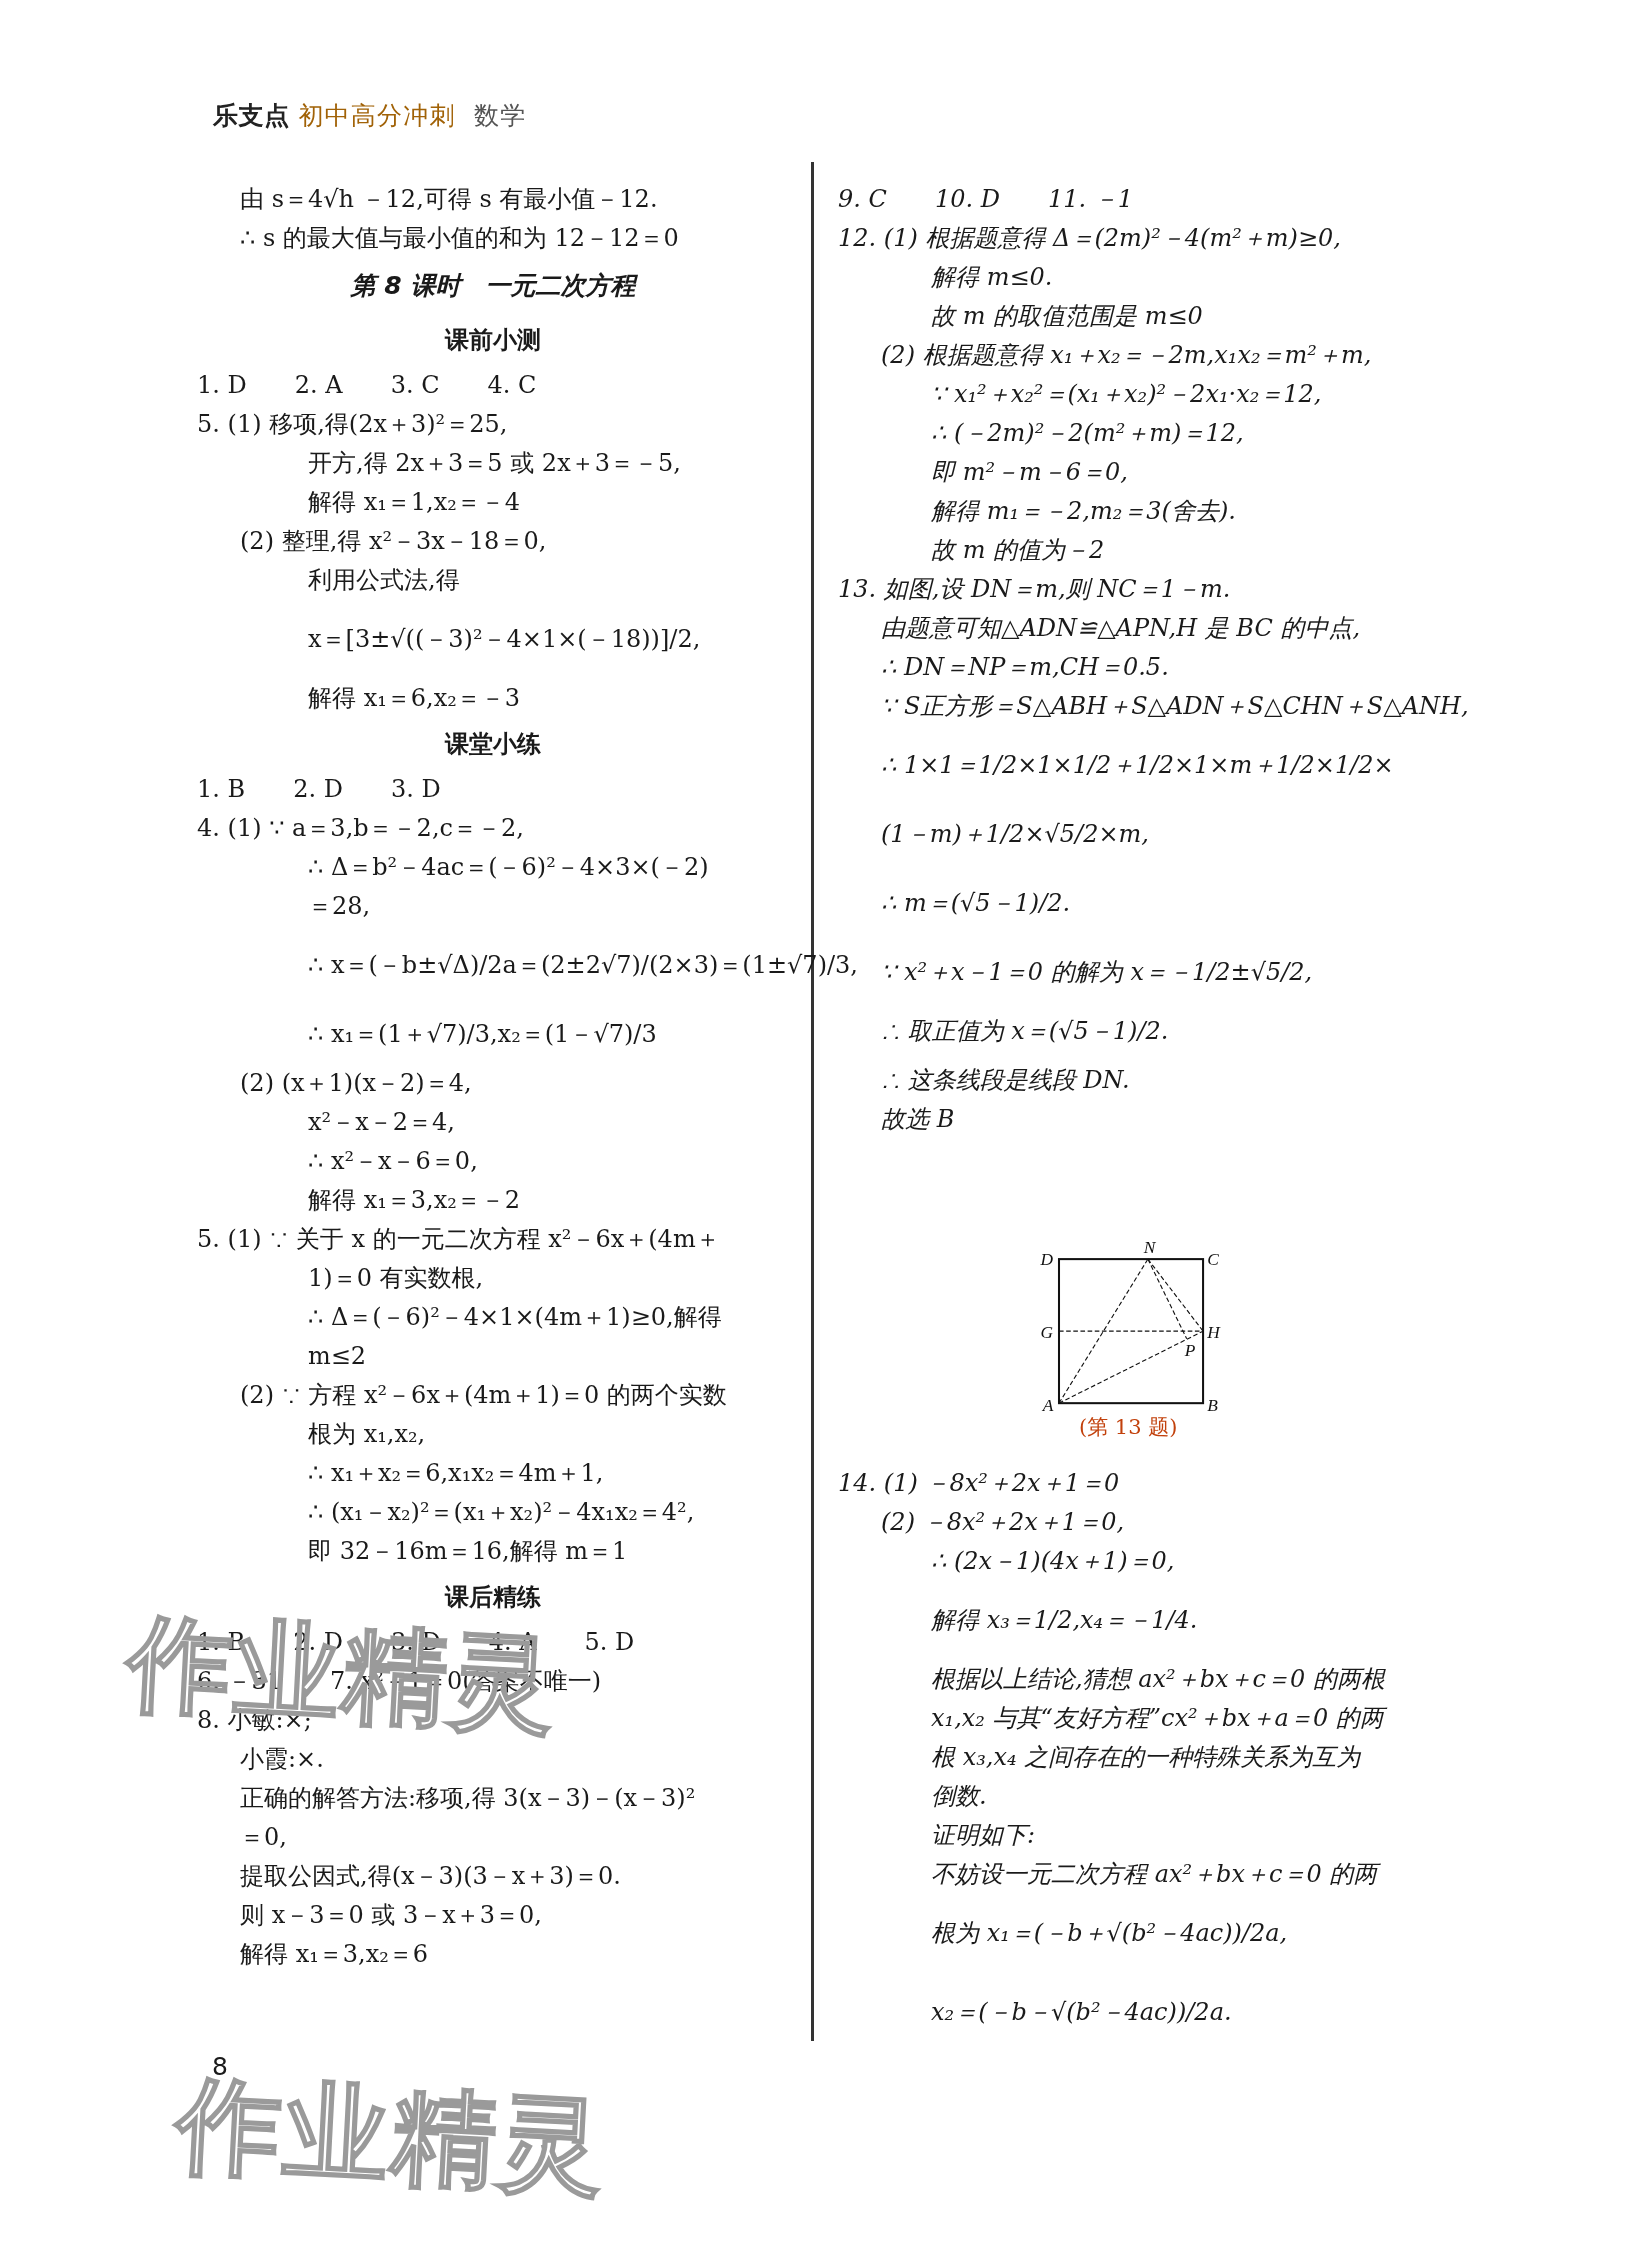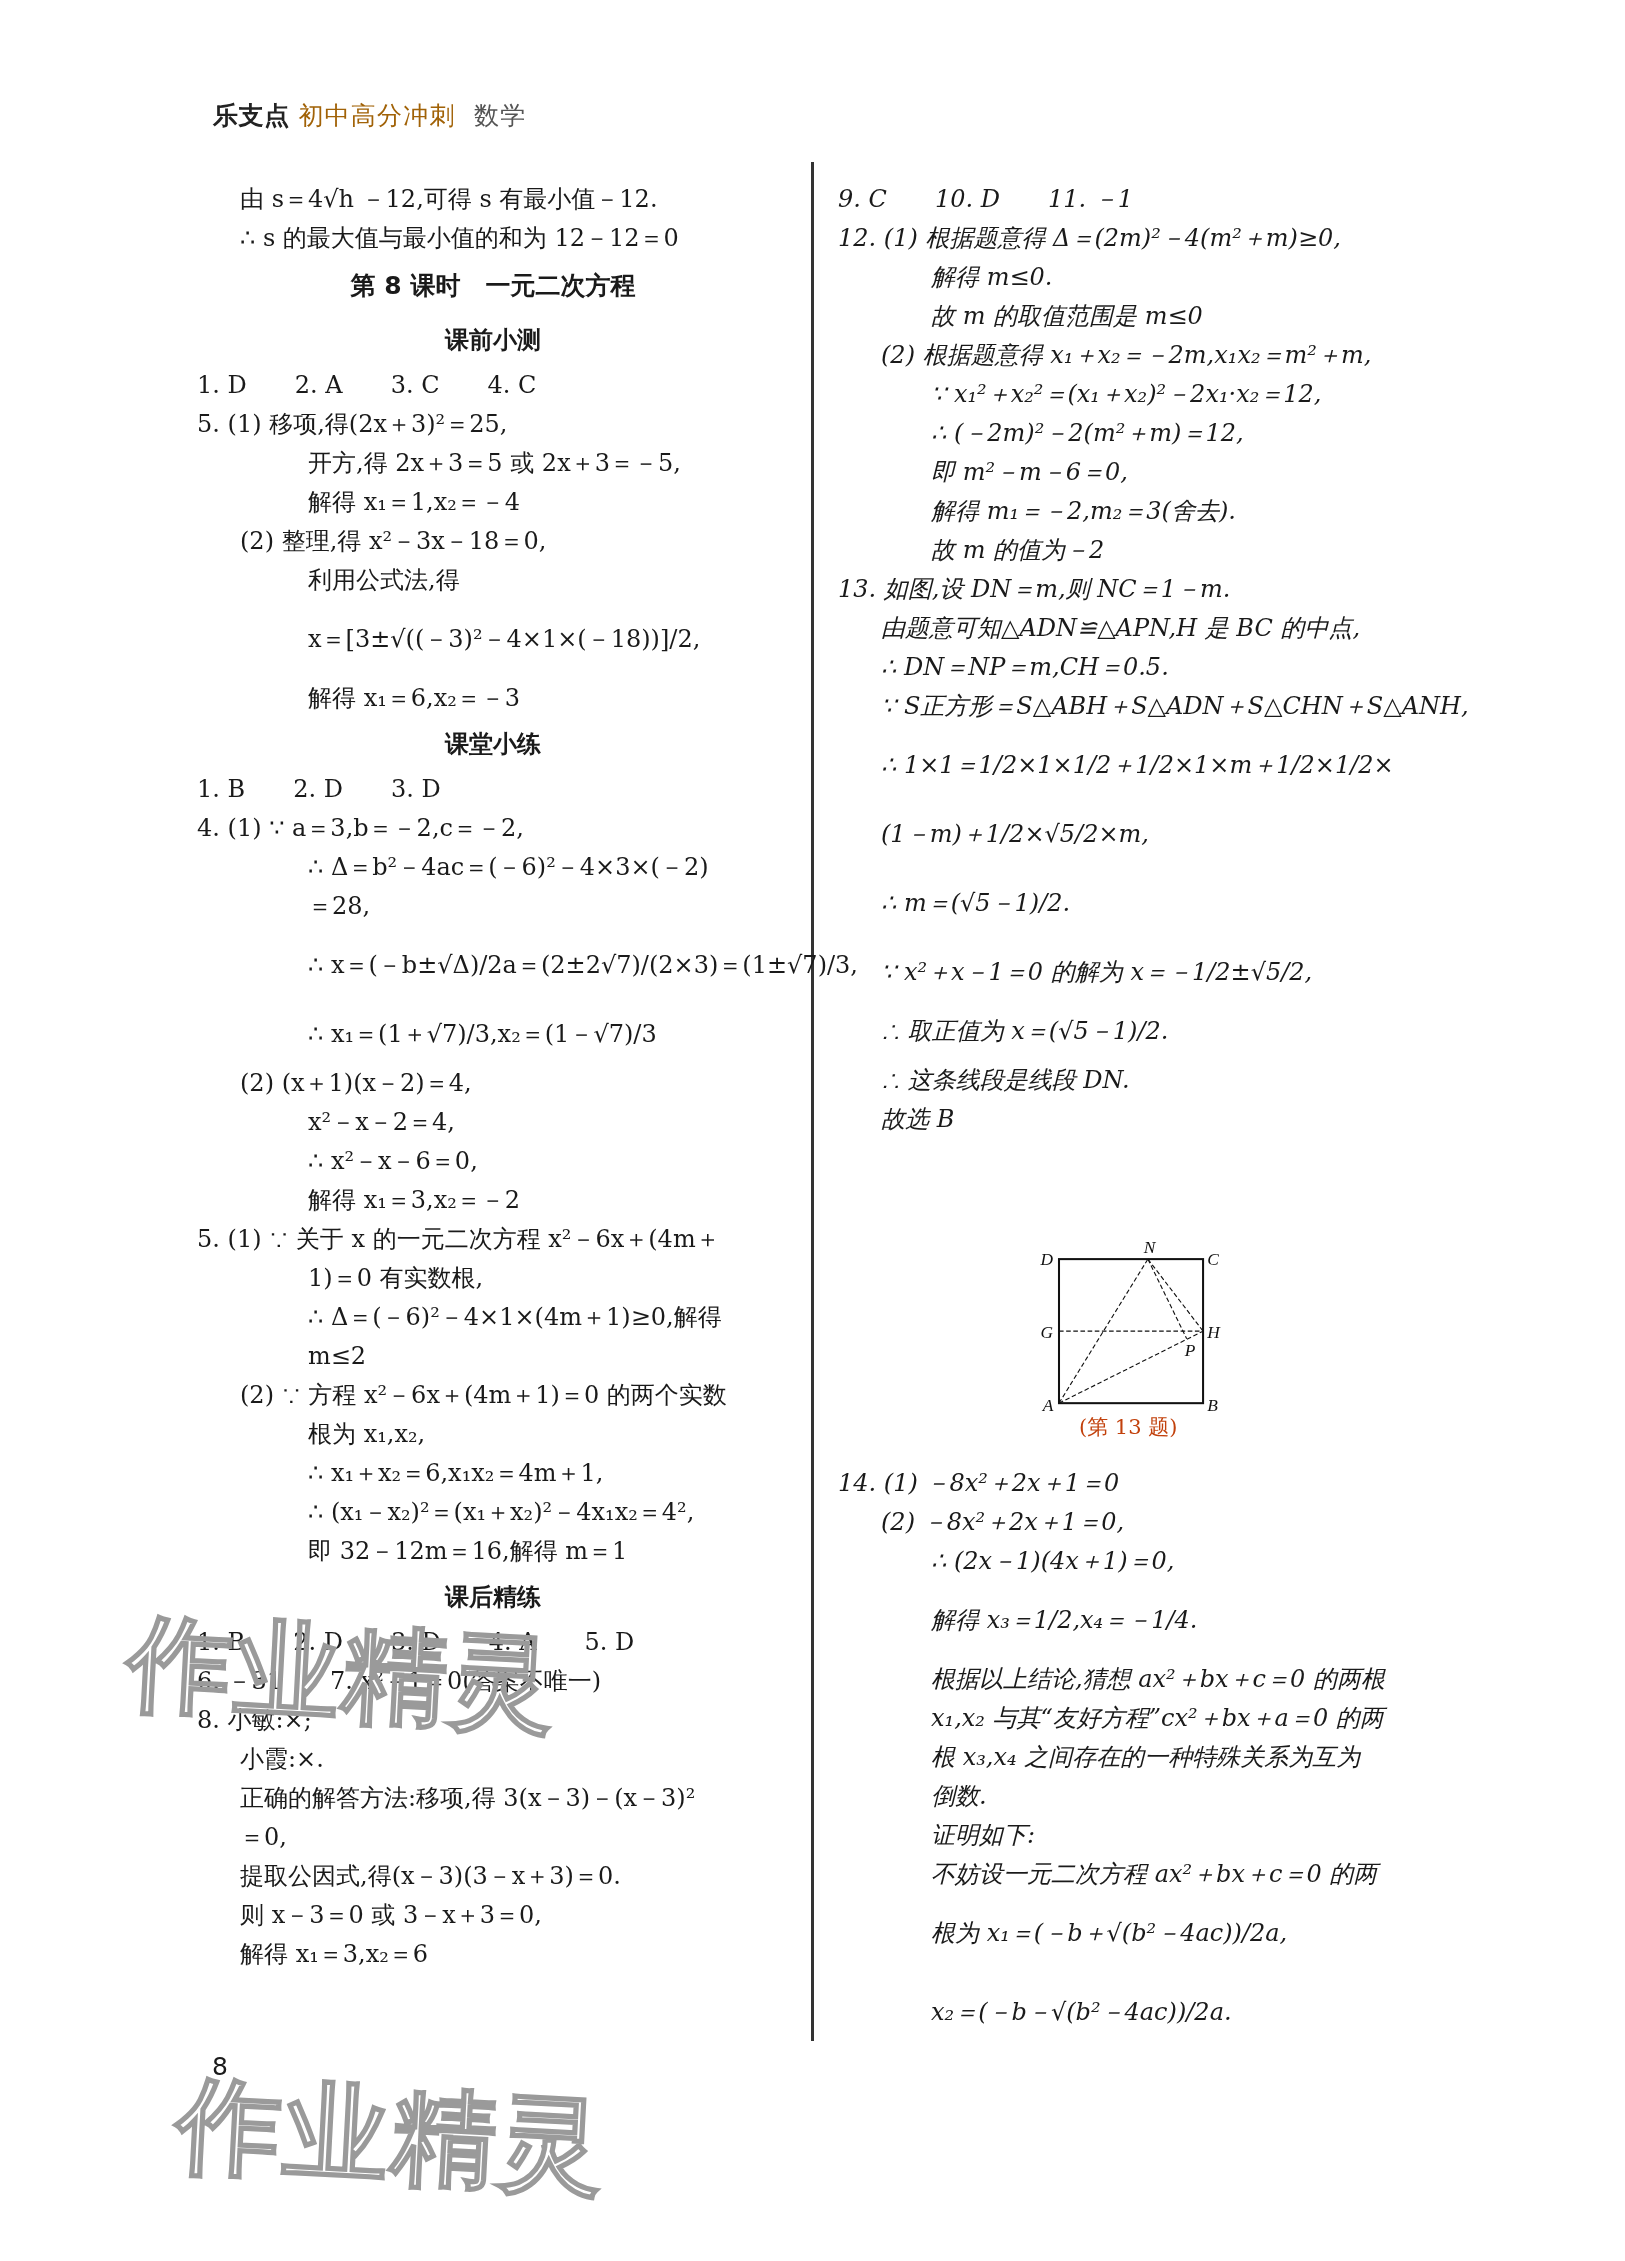--- a/index.html
+++ b/index.html
@@ -21,21 +21,21 @@
 
   .line { white-space: nowrap; height: 39px; }
   .line.tall { height: 79px; line-height: 79px; }
   .line.mid  { height: 59px; line-height: 59px; }
   .ind1 { padding-left: 43px; }
   .ind2 { padding-left: 93px; }
   .ind3 { padding-left: 111px; }
   .ind4 { padding-left: 43px; }
 
   .sec { text-align: center; font-family: "DejaVu Sans", sans-serif; font-weight: bold; font-size: 24px; height: 52px; line-height: 52px; }
-  .lesson { text-align: center; font-family: "DejaVu Sans", sans-serif; font-weight: bold; font-size: 25px; height: 56px; line-height: 56px; }
+  .lesson { text-align: center; font-family: "DejaVu Sans", sans-serif; font-weight: bold; font-size: 25px; height: 56px; line-height: 56px; font-style: italic; }
 
   .figure { position: absolute; left: 1012px; top: 1207px; width: 235px; height: 235px; }
   .figure svg { width: 100%; height: 100%; }
   .caption { position: absolute; left: 1079px; top: 1413px; font-size: 21px; color: #c2410c; }
 
   .pagenum { position: absolute; left: 212px; top: 2052px; font-family: "DejaVu Sans", sans-serif; font-size: 25px; }
   .watermark { position: absolute; font-family: "DejaVu Sans", sans-serif; font-weight: bold; color: transparent; -webkit-text-stroke: 1.9px #9a9a9a; font-size: 105px; letter-spacing: 2.5px; transform: rotate(3deg); }
   .wm1 { left: 127px; top: 1605px; }
   .wm2 { left: 176px; top: 2067px; }
 </style>
@@ -75,21 +75,21 @@
   <div class="line ind3">∴  x²－x－6＝0,</div>
   <div class="line ind3">解得 x₁＝3,x₂＝－2</div>
   <div class="line">5. (1) ∵  关于 x 的一元二次方程 x²－6x＋(4m＋</div>
   <div class="line ind3">1)＝0 有实数根,</div>
   <div class="line ind3">∴  Δ＝(－6)²－4×1×(4m＋1)≥0,解得</div>
   <div class="line ind3">m≤2</div>
   <div class="line ind4">(2) ∵  方程 x²－6x＋(4m＋1)＝0 的两个实数</div>
   <div class="line ind3">根为 x₁,x₂,</div>
   <div class="line ind3">∴  x₁＋x₂＝6,x₁x₂＝4m＋1,</div>
   <div class="line ind3">∴  (x₁－x₂)²＝(x₁＋x₂)²－4x₁x₂＝4²,</div>
-  <div class="line ind3">即 32－12m＝16,解得 m＝1</div>
+  <div class="line ind3">即 32－16m＝16,解得 m＝1</div>
 
   <div class="sec">课后精练</div>
   <div class="line">1. B　　2. D　　3. D　　4. A　　5. D</div>
   <div class="line">6. －31　　7. x²－1＝0(答案不唯一)</div>
   <div class="line">8. 小敏:×;</div>
   <div class="line ind4">小霞:×.</div>
   <div class="line ind4">正确的解答方法:移项,得 3(x－3)－(x－3)²</div>
   <div class="line ind4">＝0,</div>
   <div class="line ind4">提取公因式,得(x－3)(3－x＋3)＝0.</div>
   <div class="line ind4">则 x－3＝0 或 3－x＋3＝0,</div>

